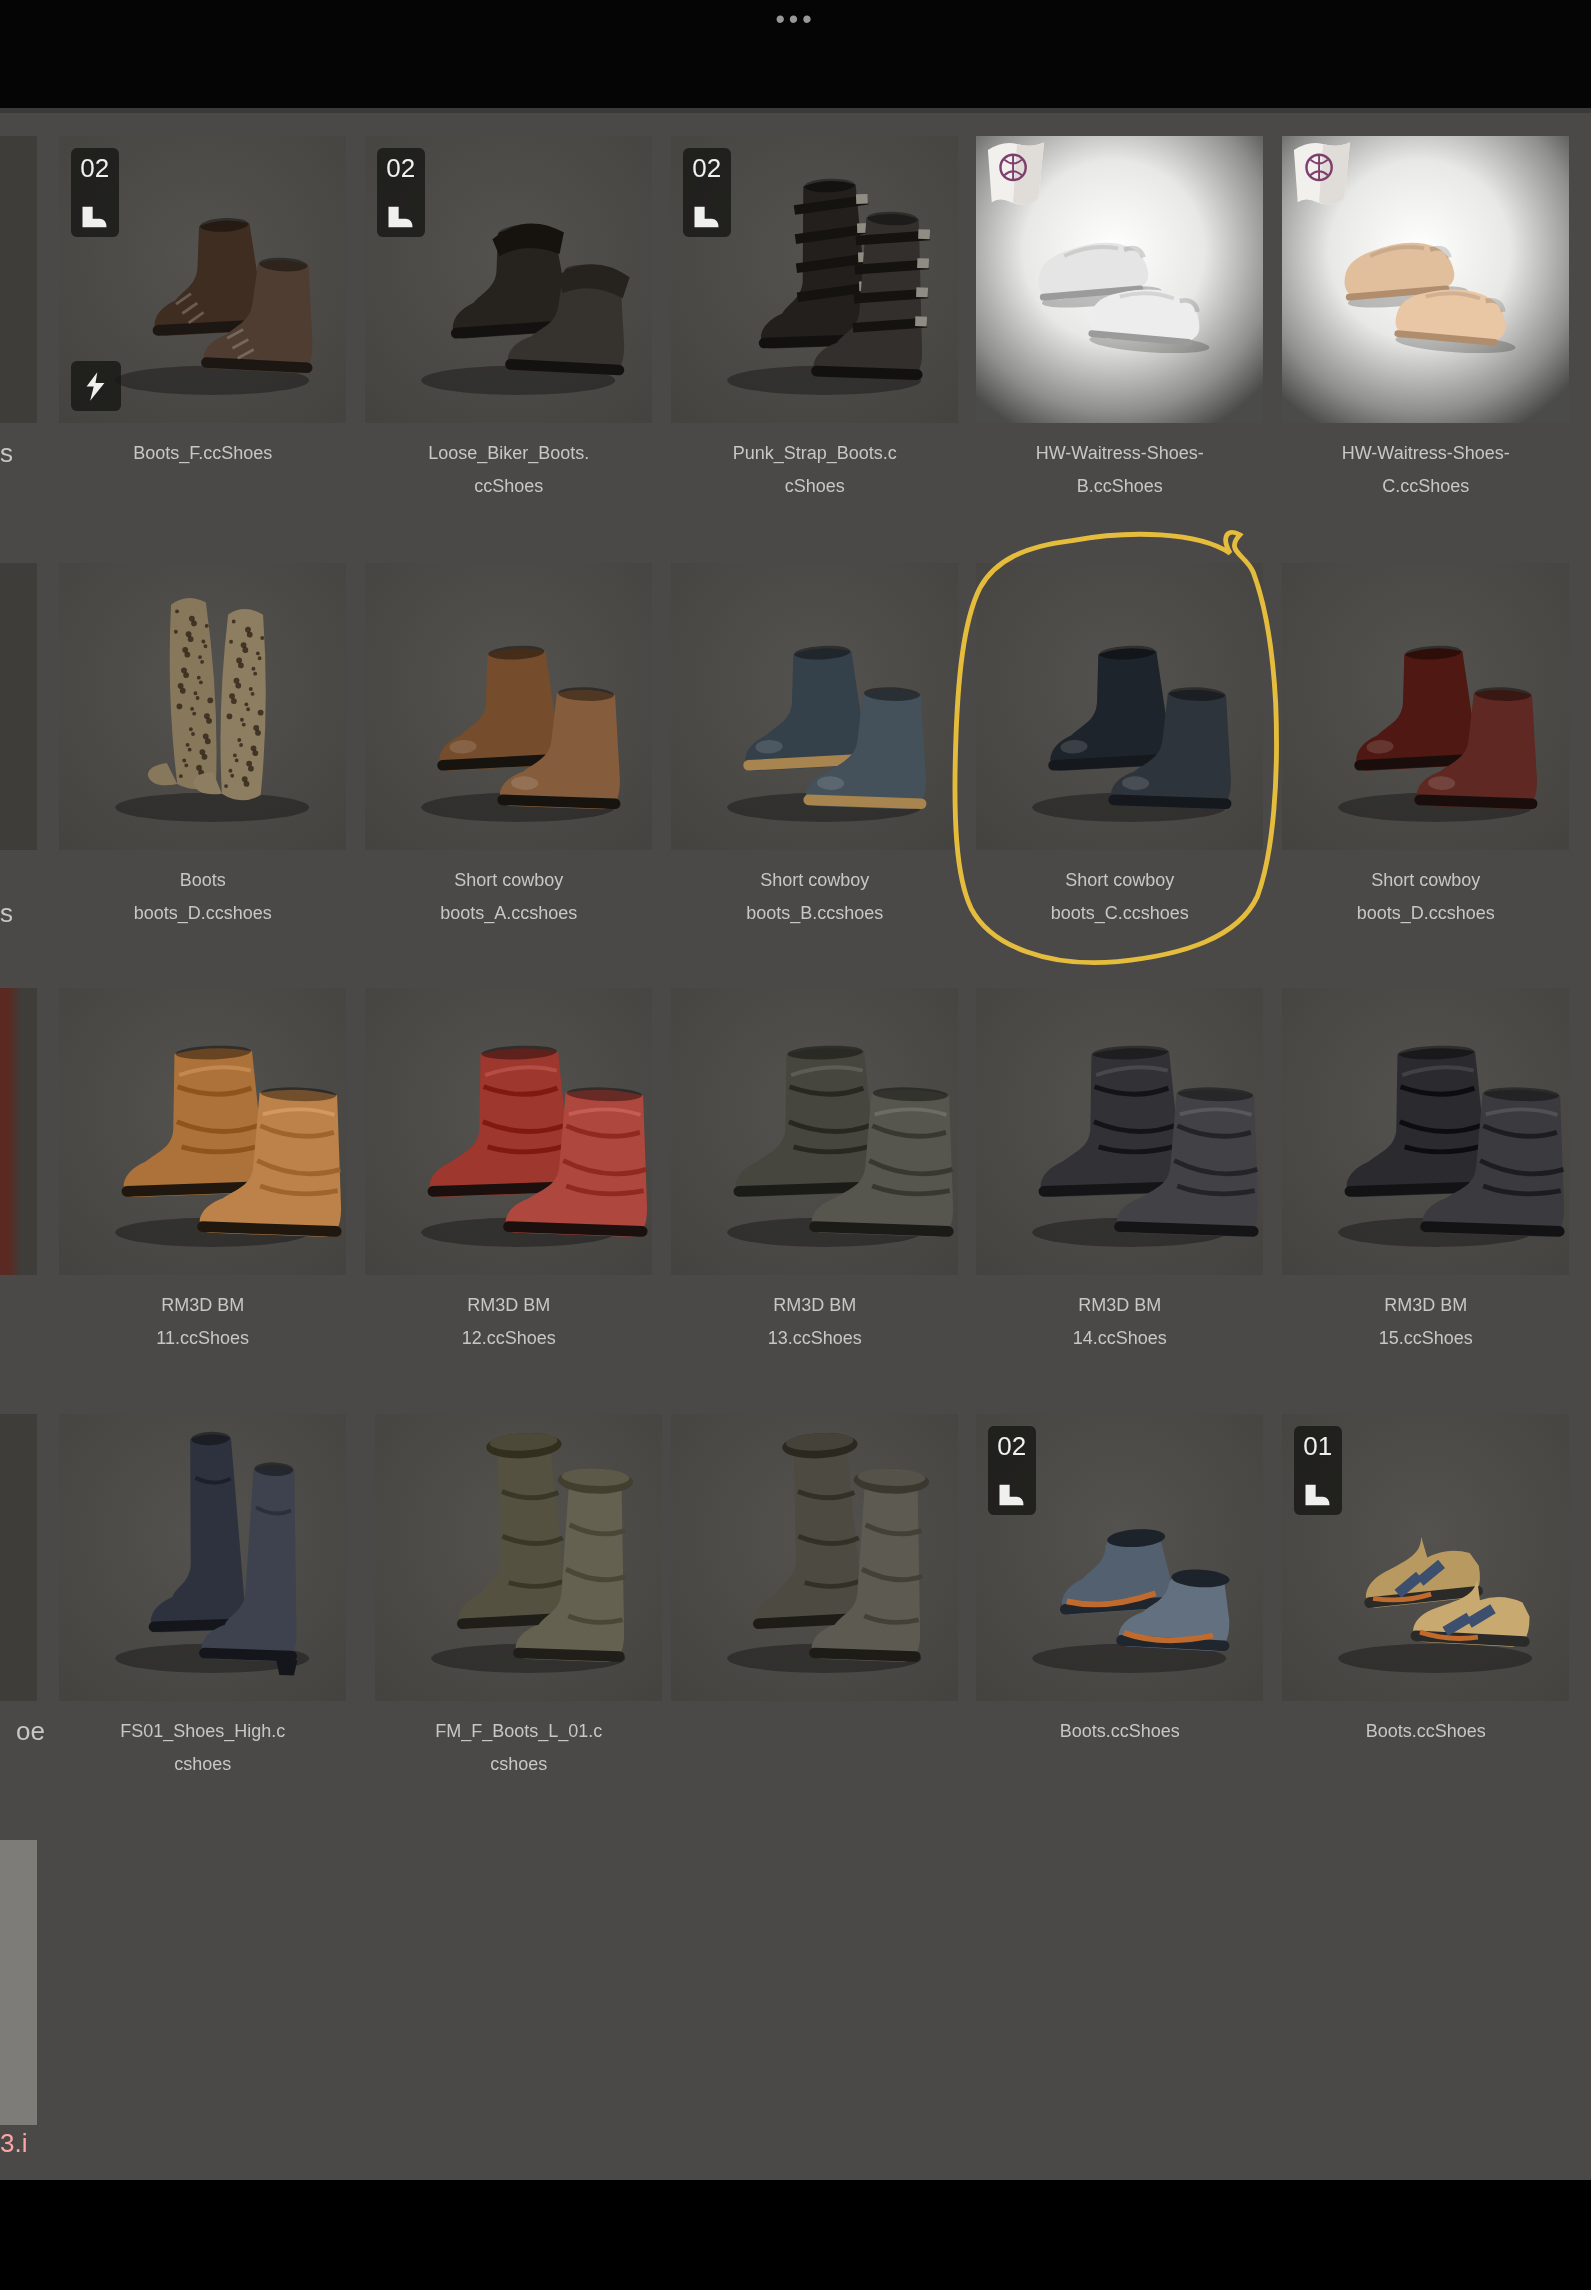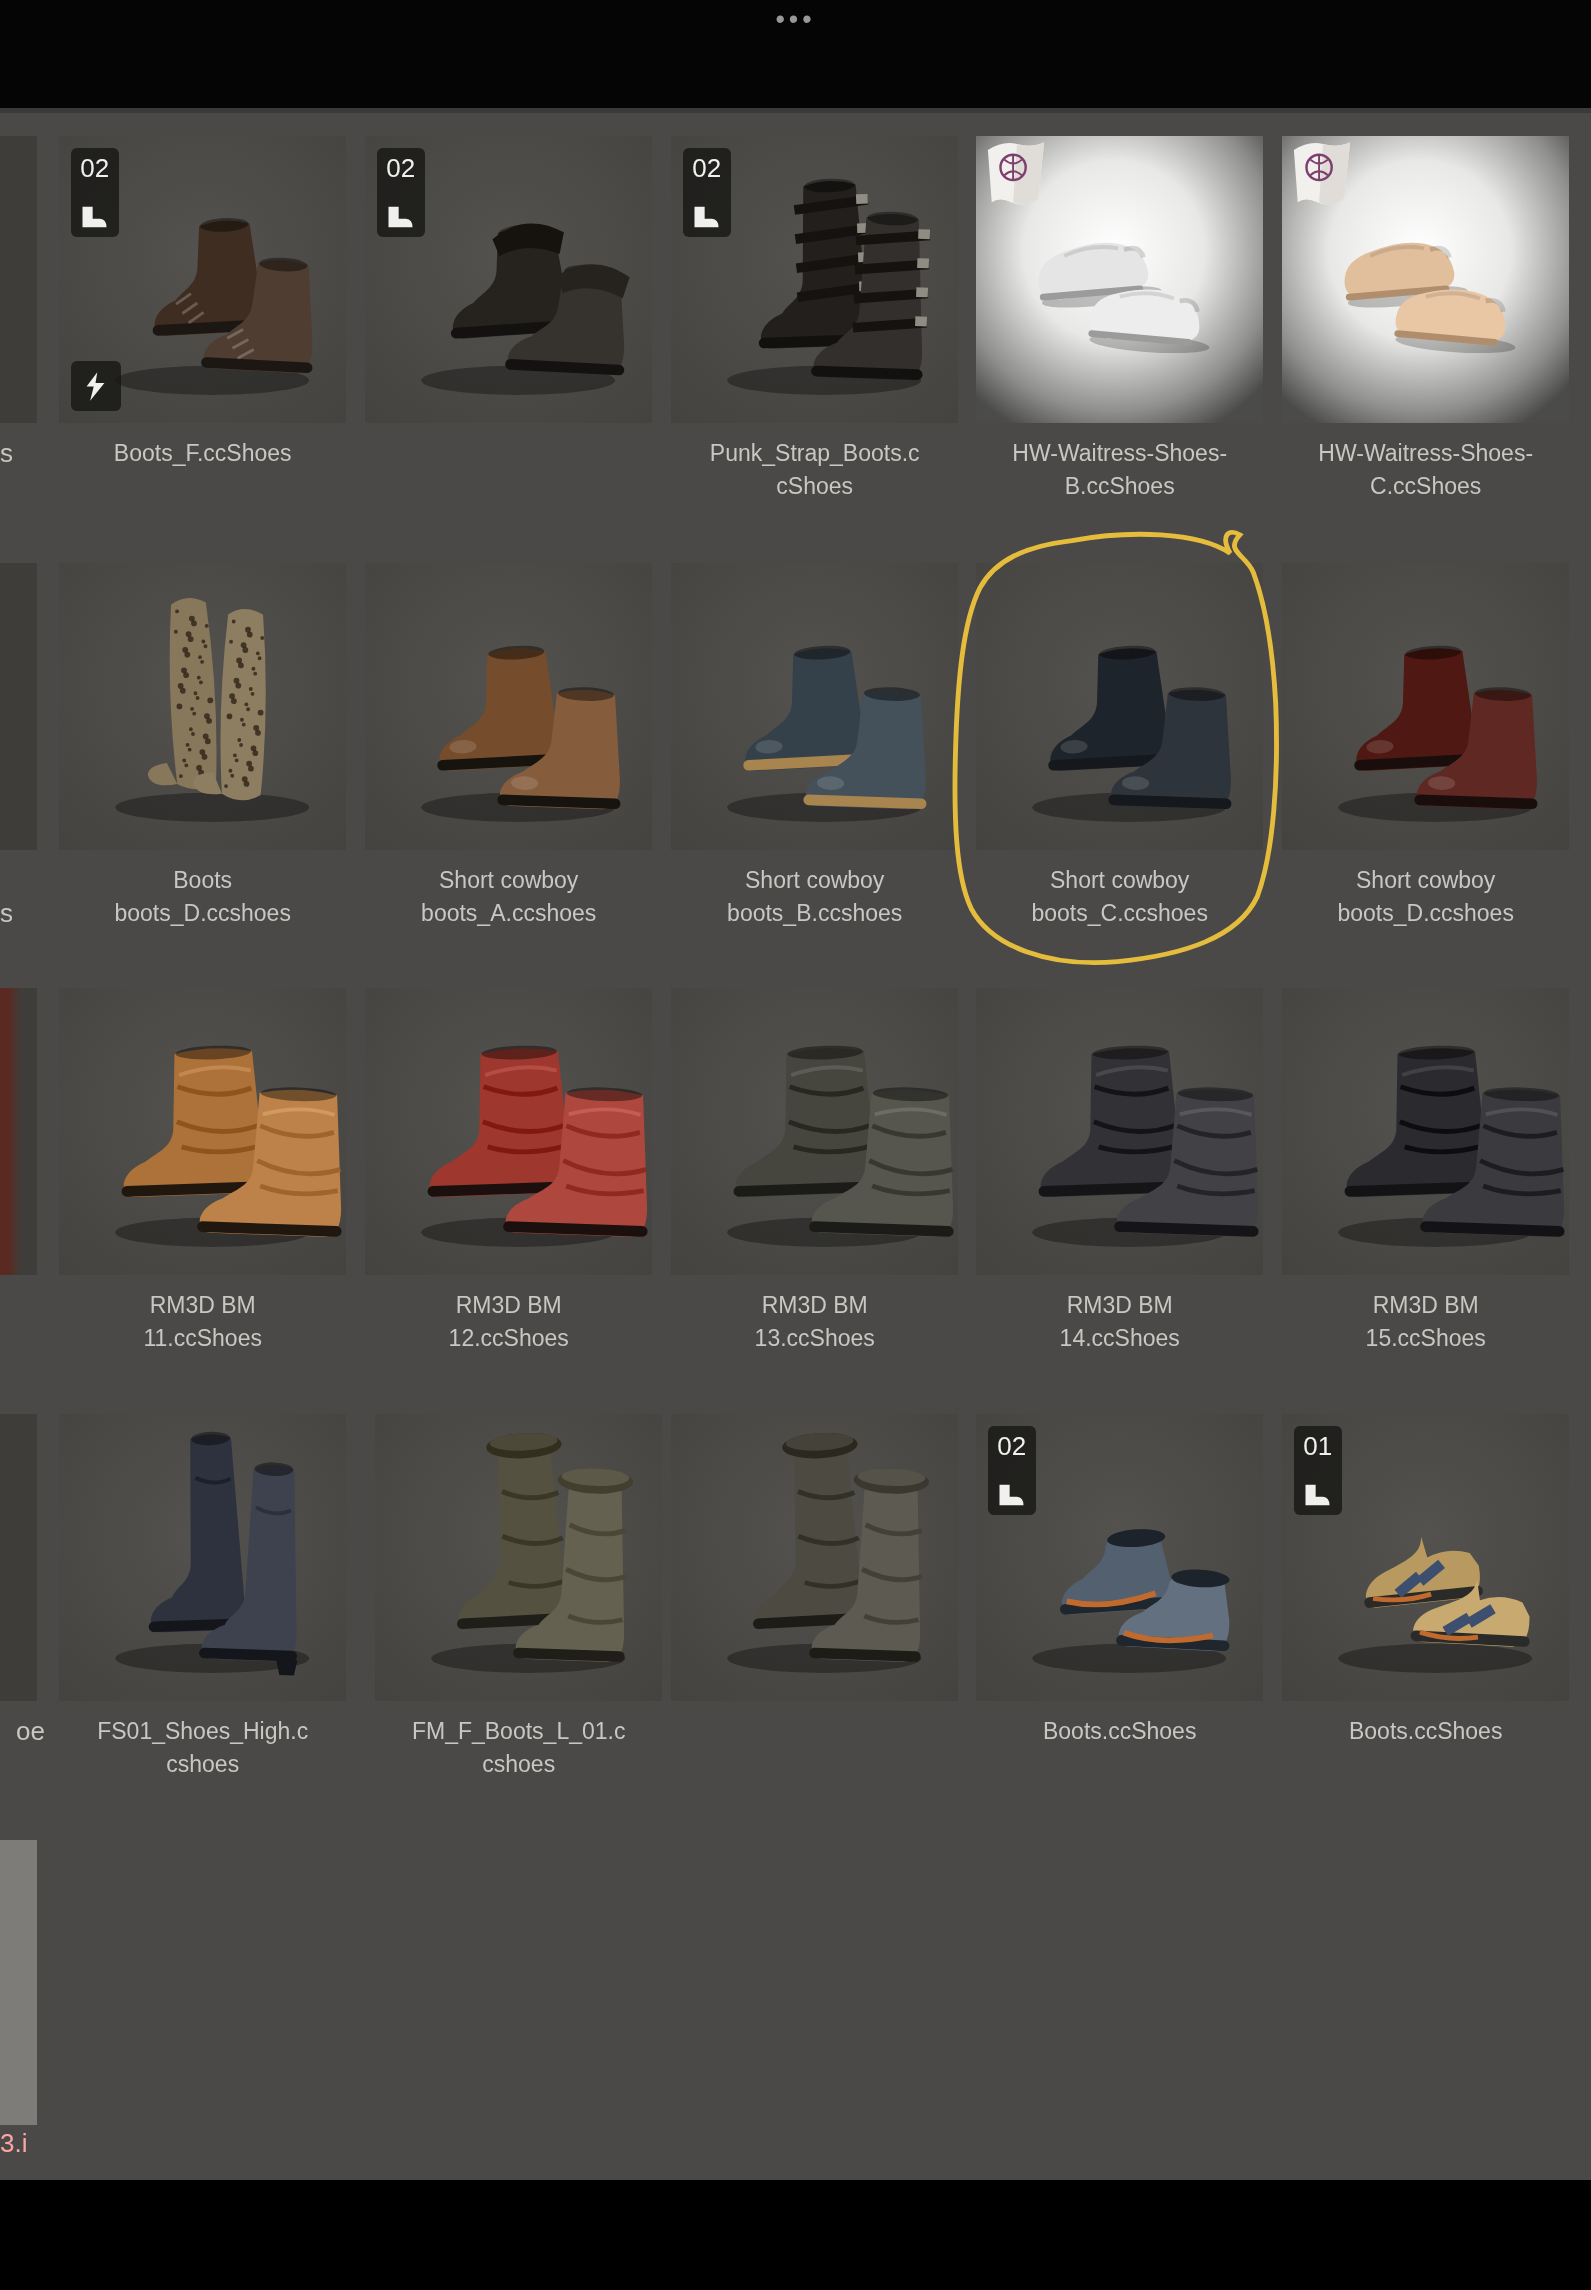--- a/index.html
+++ b/index.html
@@ -7,21 +7,21 @@
           font-family:"Liberation Sans",sans-serif;}
   .topbar{position:absolute;left:0;top:0;width:1591px;height:108px;background:#050505;}
   .dots{position:absolute;left:0;top:3.9px;width:100%;text-align:center;color:#989898;
         font-size:27px;letter-spacing:3.9px;user-select:none;}
   .content{position:absolute;left:0;top:108px;width:1591px;height:2073px;background:#4a4947;}
   .topstrip{position:absolute;left:0;top:108px;width:1591px;height:4.9px;background:#3b3a38;}
   .card{position:absolute;width:287px;}
   .thumb{position:relative;width:287px;height:287px;overflow:hidden;background:#4b4a46;}
   .thumb svg{display:block;}
   .label{position:absolute;left:-21.3px;top:301px;width:330px;text-align:center;color:#c9c7c3;
-         font-size:23px;line-height:33px;}
+         font-size:18px;line-height:33px;}
   .label div{white-space:nowrap;}
   .badge{position:absolute;left:11.6px;top:11.6px;background:rgba(22,22,20,.8);border-radius:5.8px;
          padding:7.8px 9.7px 7.8px 9.7px;display:flex;flex-direction:column;align-items:flex-start;gap:24px;}
   .badge .num{color:#f0f0ee;font-size:26px;line-height:26px;}
   .badge2{position:absolute;left:11.6px;bottom:11.6px;width:50px;height:50px;background:rgba(22,22,20,.8);
           border-radius:5.8px;display:flex;align-items:center;justify-content:center;}
   .flag{position:absolute;left:7.8px;top:3.9px;}
   .pcard{position:absolute;left:0;width:37px;height:287px;background:#3e3d3a;}
   .pfrag{position:absolute;left:0;width:45px;color:#c9c7c3;font-size:26px;line-height:33px;}
   .annot{position:absolute;left:0;top:0;width:1591px;height:2290px;pointer-events:none;z-index:50;}
@@ -99,20 +99,24 @@
     <ellipse cx="31" cy="-100" rx="28" ry="7" fill="rgba(0,0,0,.4)"></ellipse>
               <path d="M-4,-94 Q31,-120 70,-96 L64,-74 Q31,-90 2,-76 Z" fill="#26231f"></path>
   </g>
           </svg>
           <div class="badge">
             <div class="num">02</div>
             <svg width="29" height="24" viewBox="0 0 30 26">
               <path d="M2,24 V2 h11 v13 h8 q7,1 7,9 z" fill="#f0f0ee"></path>
             </svg>
           </div>
+        </div>
+        <div class="label">
+          <div>Loose_Biker_Boots.</div>
+          <div>ccShoes</div>
         </div>
       </div>
       <div class="card" style="left: 671px; top: 28px;">
         <div class="thumb">
           <svg viewBox="0 0 296 296" width="287" height="287">
             <defs>
               <radialGradient id="g2" cx="50%" cy="42%" r="75%">
                 <stop offset="0" stop-color="#54524e"></stop>
                 <stop offset="1" stop-color="#444340"></stop>
               </radialGradient>

